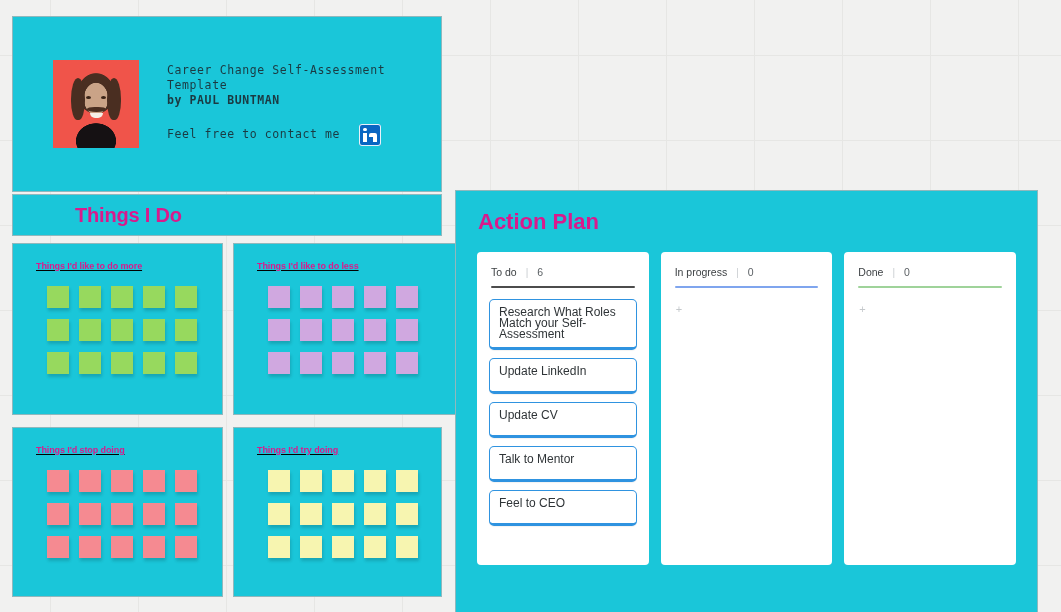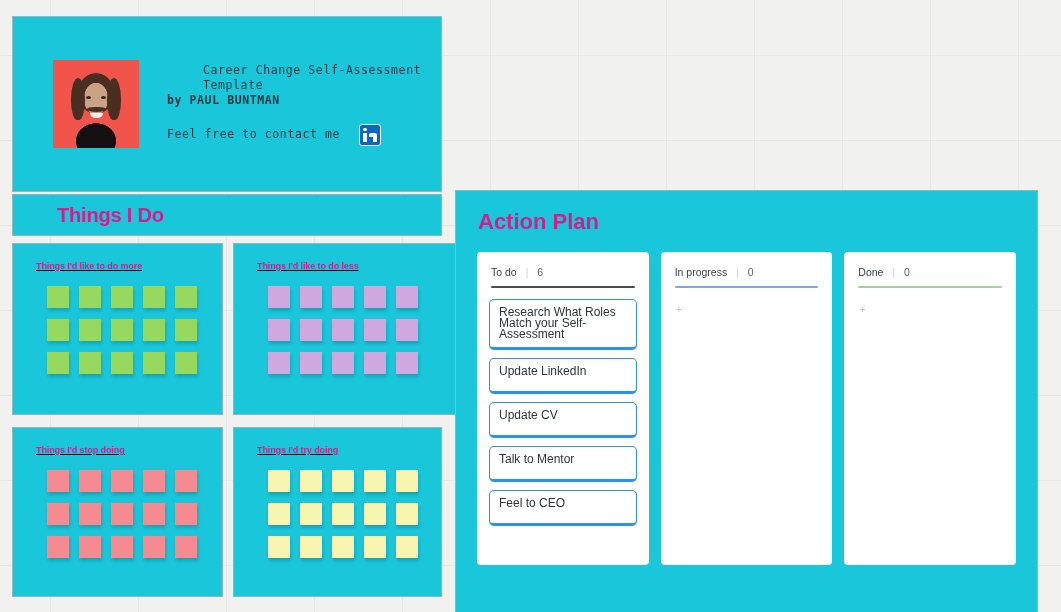--- a/index.html
+++ b/index.html
@@ -90,21 +90,21 @@
   #avatar .hair-r { left: 54px; }
 
   #intro-text {
     margin-left: 28px;
     font-family: "DejaVu Sans Mono", "Liberation Mono", monospace;
     color: #1b3a42;
     font-size: 11.5px;
     line-height: 15px;
     letter-spacing: 0.6px;
   }
-  #intro-text .title-line { white-space: pre-line; margin-left: 36px; }
+  #intro-text .title-line { white-space: pre-line; }
   #intro-text .byline { font-weight: bold; }
   #contact-row {
     display: flex;
     align-items: center;
     margin-top: 16px;
     gap: 19px;
   }
   #linkedin-icon {
     width: 22px; height: 22px;
     background: #0a66c2;
@@ -147,21 +147,21 @@
   #things-title-card {
     left: 12px; top: 194px;
     width: 430px; height: 42px;
     display: flex;
     align-items: center;
   }
   .board-title {
     color: #d91a8c;
     font-weight: bold;
     font-size: 20px;
-    margin-left: 44px;
+    margin-left: 62px;
     letter-spacing: -0.2px;
   }
 
   
   .quad {
     padding: 0;
     text-decoration: underline;
   }
   #quad-more  { left: 12px;  top: 243px; width: 211px; height: 172px; }
   #quad-less  { left: 233px; top: 243px; width: 237px; height: 172px; }

